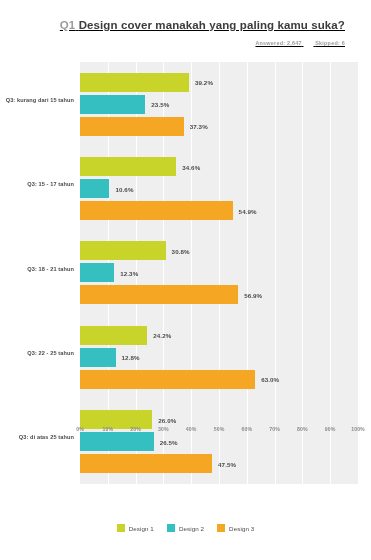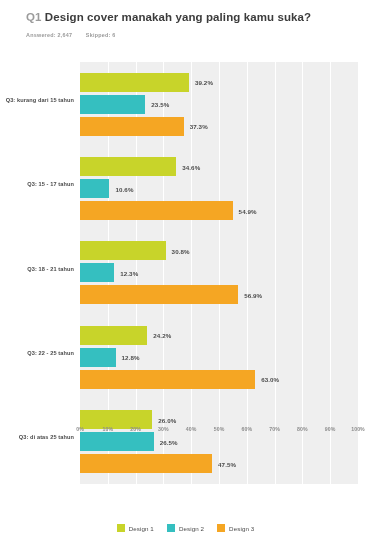--- a/index.html
+++ b/index.html
@@ -17,22 +17,23 @@
   #chart-card {
     position: relative;
     width: 371px;
     height: 560px;
     background: #ffffff;
     box-sizing: border-box;
   }
 
   
   #chart-header {
-    padding: 10px 26px 0 26px;
-    text-align: left;
+    padding: 18px 26px 0 26px;
+    text-align: right;
+    text-decoration: underline;
   }
   #chart-title {
     font-size: 11.5px;
     font-weight: bold;
     color: #3c3c3c;
     line-height: 15px;
     letter-spacing: 0.1px;
   }
   #chart-title .qnum {
     color: #9b9b9b;

